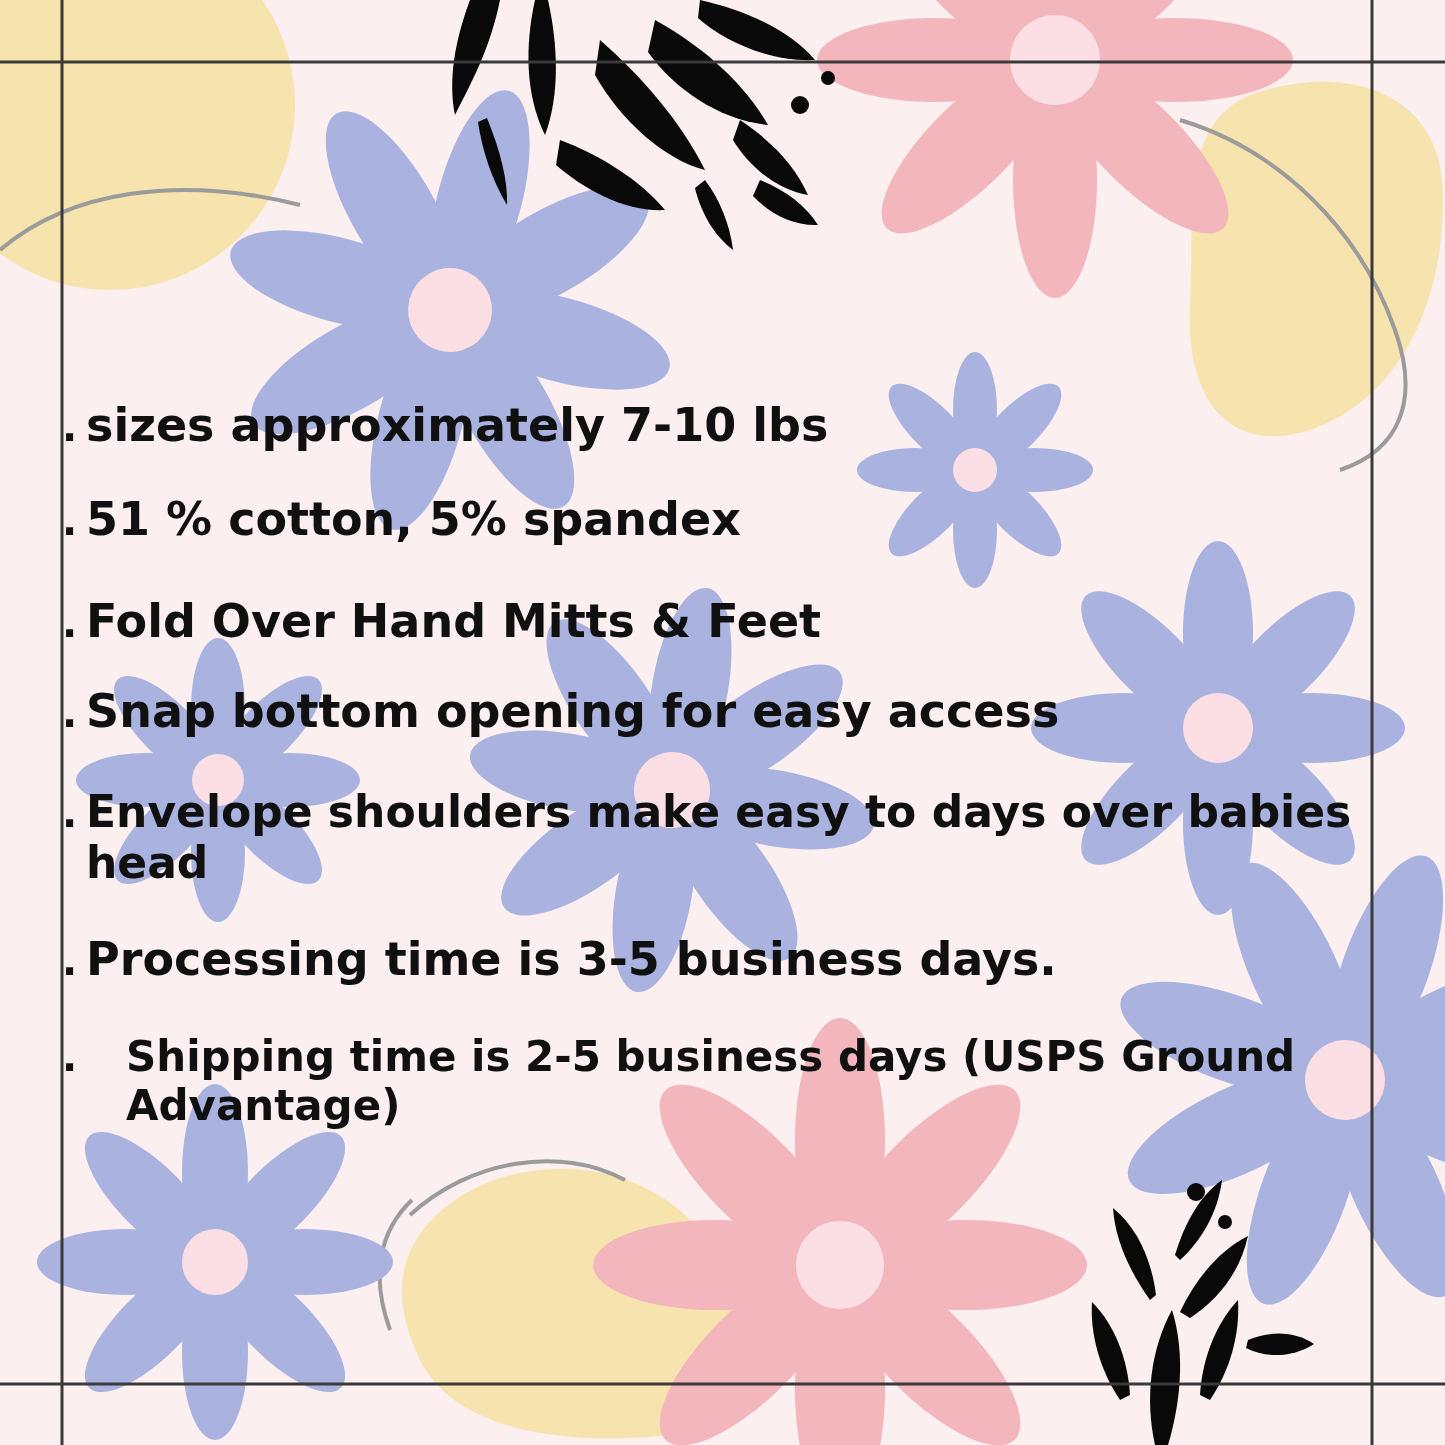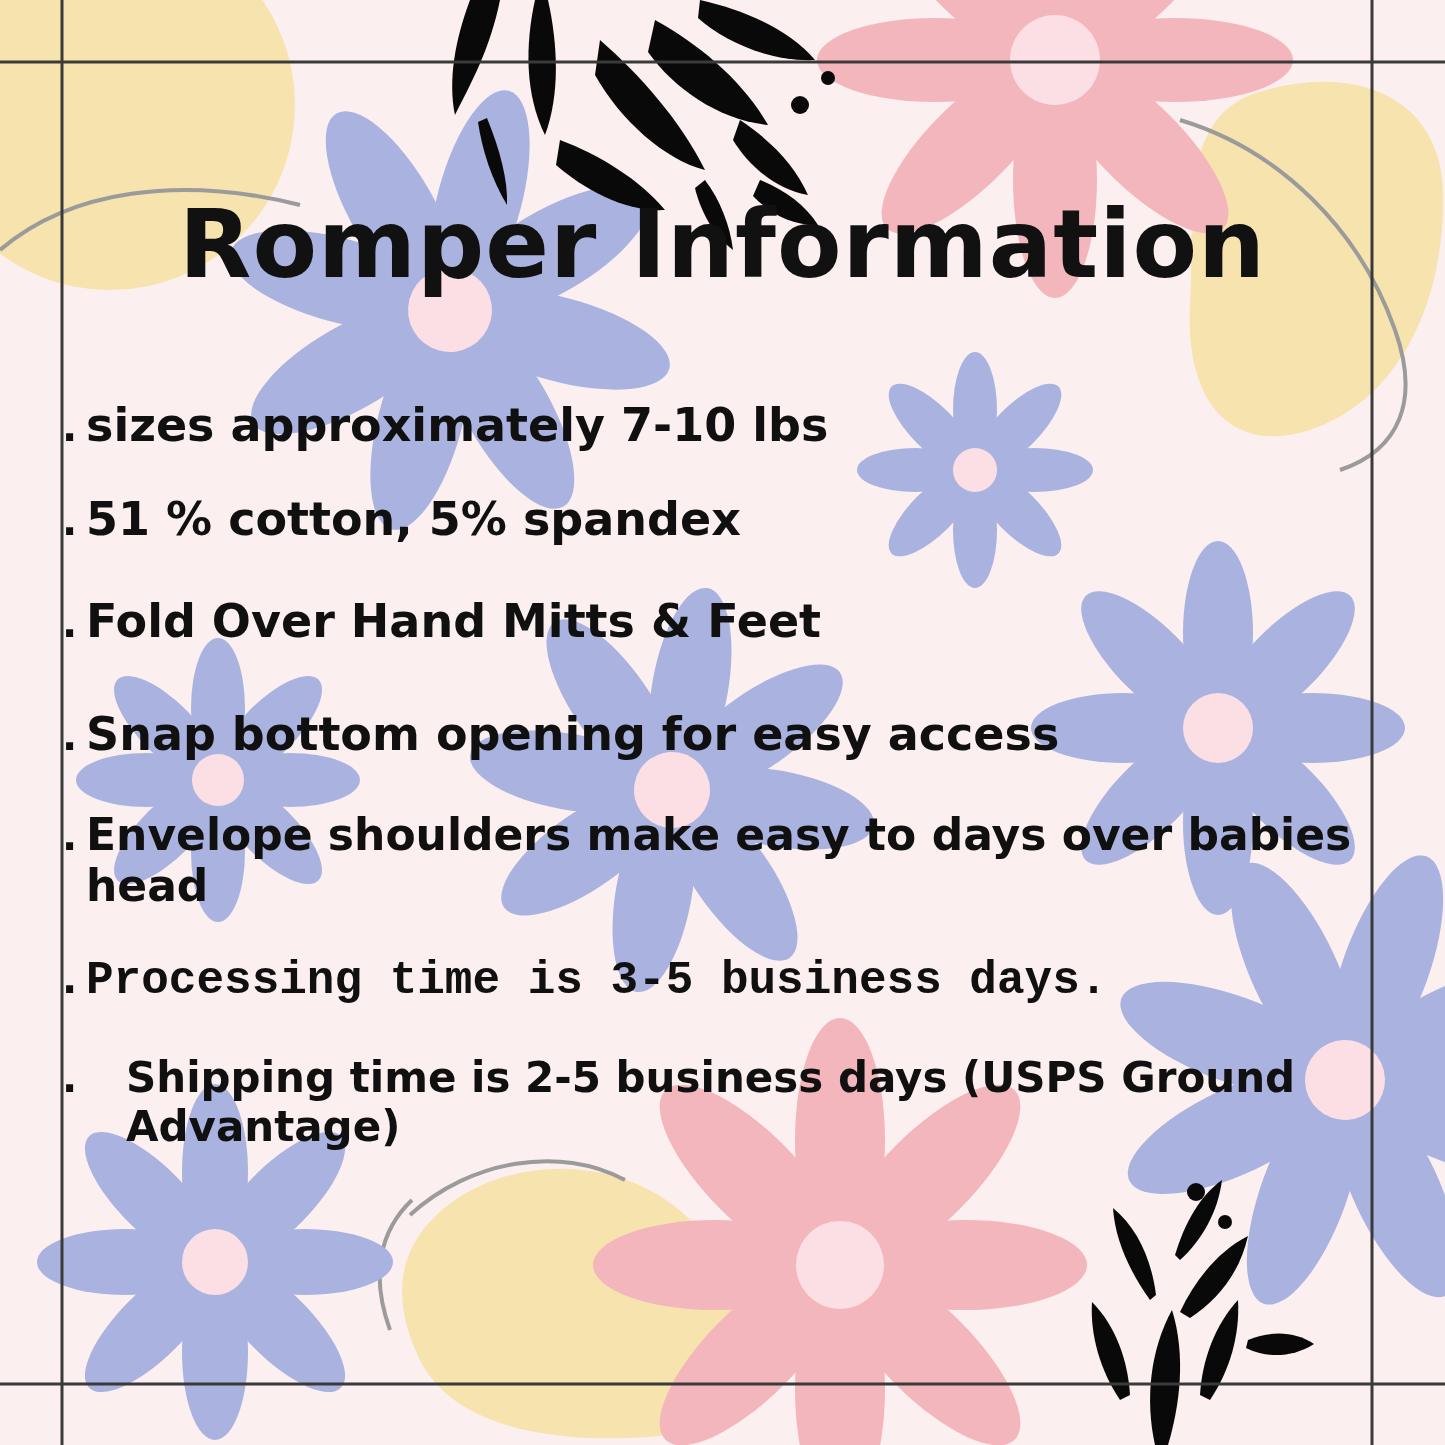--- a/index.html
+++ b/index.html
@@ -65,25 +65,25 @@
   .bullet .txt {
     flex: 1 1 auto;
   }
   .b0 { margin-bottom: 40px; }
   .b0 .txt { font-size: 46px; }
   .b1 { margin-bottom: 48px; }
   .b1 .txt { font-size: 46px; }
   .b2 { margin-bottom: 36px; }
   .b2 .txt { font-size: 46px; }
   .b3 { margin-bottom: 48px; }
-  .b3 .txt { font-size: 46px; margin-top: 23px; }
+  .b3 .txt { font-size: 46px; }
   .b4 { margin-bottom: 44px; }
   .b4 .txt { font-size: 44px; }
   .b5 { margin-bottom: 46px; }
-  .b5 .txt { font-size: 46px; font-family: Liberation Mono, monospace; }
+  .b5 .txt { font-size: 46px; }
   .b6 { margin-bottom: 0; }
   .b6 .txt { font-size: 42px; margin-left: 40px; }
 </style>
 </head>
 <body>
 
 <div id="card">
 
   <svg class="layer" viewBox="0 0 1445 1445" xmlns="http://www.w3.org/2000/svg" aria-hidden="true">
     <rect x="0" y="0" width="1445" height="1445" fill="#fceff0"></rect>
@@ -242,21 +242,20 @@
 
     <g stroke="#3a3a3a" stroke-width="3" fill="none">
       <line x1="62" y1="0" x2="62" y2="1445"></line>
       <line x1="1372" y1="0" x2="1372" y2="1445"></line>
       <line x1="0" y1="62" x2="1445" y2="62"></line>
       <line x1="0" y1="1384" x2="1445" y2="1384"></line>
     </g>
   </svg>
 
   <div id="content">
-    <div id="title">Romper Information</div>
 
     <div id="bullets">
       <div class="bullet b0">
         <span class="dot">.</span>
         <span class="txt">sizes approximately 7-10 lbs</span>
       </div>
       <div class="bullet b1">
         <span class="dot">.</span>
         <span class="txt">51 % cotton, 5% spandex</span>
       </div>

